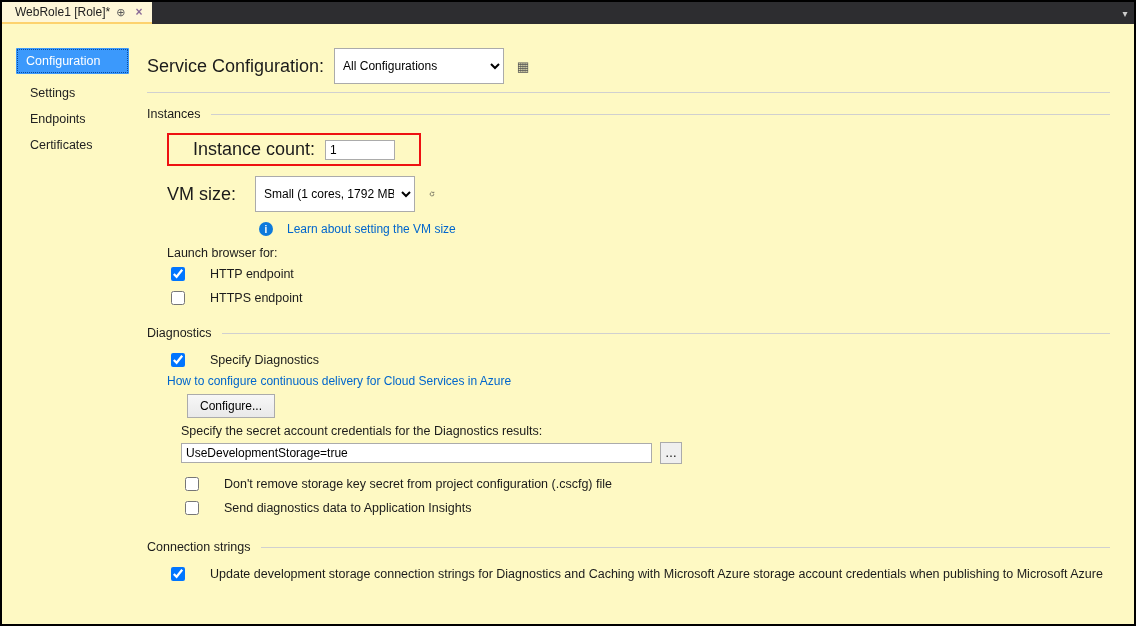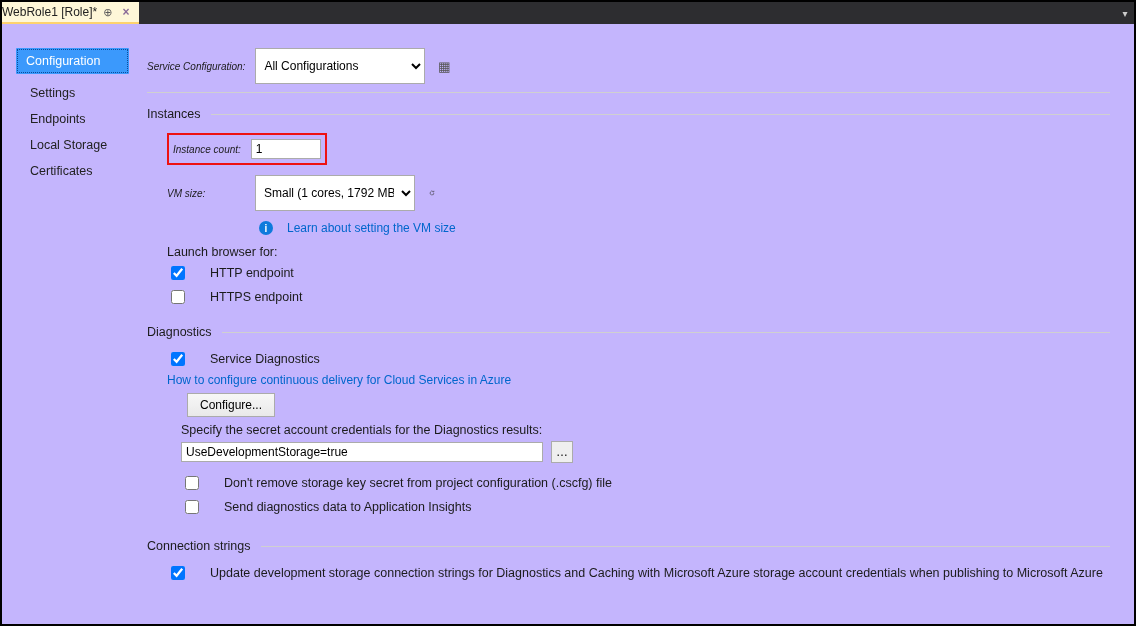--- a/index.html
+++ b/index.html
@@ -1,50 +1,50 @@
 <!DOCTYPE html>
 <html><head>
 <meta charset="utf-8">
 <style>
   * { box-sizing: border-box; font-family: "Segoe UI", Tahoma, sans-serif; }
   body { margin:0; background:#fff; font-size:12px; color:#1b1b1b; }
   .outer { border:2px solid #000; width:1136px; height:626px; position:relative; background:#fff; }
 
   
   .tabbar { height:22px; background:#2d2d30; color:#ccc; display:flex; align-items:stretch; }
-  .tab { background:#fef7d8; color:#222; display:flex; align-items:center; padding:0 6px 0 0; font-size:12px; border-bottom:2px solid #fdd26e; }
+  .tab { background:#fef7d8; color:#222; display:flex; align-items:center; padding:0 6px 0 13px; font-size:12px; border-bottom:2px solid #fdd26e; }
   .tab .pin { margin:0 6px; color:#5a5a5a; font-size:11px; }
   .tab .close { color:#8a6b98; font-weight:bold; padding:0 4px; cursor:pointer; }
   .tabbar .spacer { flex:1; }
   .tabbar .dropdown-caret { width:18px; background:#2d2d30; color:#ccc; display:flex; align-items:center; justify-content:center; font-size:10px; }
 
-  .content { position:absolute; top:22px; left:0; right:0; bottom:0; background:#c4b5fd; display:flex; }
+  .content { position:absolute; top:22px; left:0; right:0; bottom:0; background:#fef9c3; display:flex; }
 
   
   .sidenav { width:135px; padding:24px 0 0 0; }
   .sidenav .item { padding:6px 14px; font-size:12.5px; color:#222; cursor:pointer;margin-left:14px; }
   .sidenav .item.active { background:#3b99fc; color:#fff; margin:0 8px 6px 14px; border-radius:1px; padding:6px 10px; }
   .sidenav .item.active { outline:1px dotted #0b4b99; outline-offset:-2px;}
 
   .main { flex:1; padding:24px 24px 0 10px; overflow:auto; position:relative; }
 
   .row { display:flex; align-items:center; gap:10px; margin-bottom:8px; }
-  label.inline { font-size:10px;font-style:italic; }
+  label.inline { font-size:18px; }
   select.combo { height:36px; border:1px solid #ababab; background:#fff; font-size:12px; padding:1px 4px; }
   .iconbtn { width:18px; height:18px; display:inline-flex; align-items:center; justify-content:center; border:none; background:transparent; cursor:pointer; color:#555; }
 
   hr.sep { border:none; border-top:1px solid #d0d0d0; margin:6px 0 14px 0; }
 
   .section-title { display:flex; align-items:center; gap:10px; margin-top:10px; }
   .section-title .label { font-size:12.5px; white-space:nowrap; }
   .section-title .line { flex:1; height:1px; background:#d0d0d0; }
 
   .field { display:flex; align-items:center; gap:8px; margin:12px 0 10px 20px; }
   .field.indent2 { margin-left:34px; }
-  .highlight-box { border:2.5px solid #e11; padding:4px 4px; display:inline-flex; align-items:center; gap:10px; }
+  .highlight-box { border:2.5px solid #e11; padding:4px 24px; display:inline-flex; align-items:center; gap:10px; }
   input.text { height:20px; border:1px solid #ababab; padding:1px 4px; font-size:12px; background:#fff; }
   input.text.small { width:70px; }
 
   .linkish { color:#0066cc; cursor:pointer; }
   .info-icon { display:inline-flex; width:14px; height:14px; border-radius:50%; background:#0e7adc; color:#fff; font-size:10px; font-weight:bold; align-items:center; justify-content:center; margin-right:6px; }
 
   .cb { display:flex; align-items:center; gap:22px; margin:4px 0 4px 20px; font-size:12.5px;}
   .cb input { width:14px; height:14px; }
 
   button.std { height:24px; padding:2px 12px; border:1px solid #ababab; background:linear-gradient(#f7f7f7,#e9e9e9); font-size:12px; cursor:pointer; }
@@ -71,21 +71,20 @@
     <div class="spacer"></div>
     <div class="dropdown-caret">▾</div>
   </div>
 
   <div class="content">
 
     <div class="sidenav">
       <div class="item active">Configuration</div>
       <div class="item">Settings</div>
       <div class="item">Endpoints</div>
-      <div class="item">Local Storage</div>
       <div class="item">Certificates</div>
     </div>
 
     <div class="main">
 
       <div class="row">
         <label class="inline">Service Configuration:</label>
         <select class="combo" style="width:170px">
           <option>All Configurations</option>
         </select>
@@ -135,35 +134,35 @@
         <span>HTTPS endpoint</span>
       </label>
 
       <div class="section-title" style="margin-top:18px">
         <span class="label">Diagnostics</span>
         <span class="line"></span>
       </div>
 
       <label class="cb" style="margin-top:10px">
         <input type="checkbox" checked="" style="">
-        <span>Service Diagnostics</span>
+        <span>Specify Diagnostics</span>
       </label>
 
       <div style="margin:4px 0 4px 20px">
         <span class="linkish">How to configure continuous delivery for Cloud Services in Azure</span>
       </div>
 
       <div style="margin:6px 0 6px 40px">
         <button class="std">Configure...</button>
       </div>
 
       <div class="desc">Specify the secret account credentials for the Diagnostics results:</div>
 
       <div class="field indent2" style="margin-top:2px">
-        <input class="text" style="width: 362px;" value="UseDevelopmentStorage=true">
+        <input class="text" style="width: 471px;" value="UseDevelopmentStorage=true">
         <button class="tiny">…</button>
       </div>
 
       <label class="cb" style="margin-left:34px">
         <input type="checkbox" style="">
         <span>Don't remove storage key secret from project configuration (.cscfg) file</span>
       </label>
 
       <label class="cb" style="margin-left:34px">
         <input type="checkbox" style="">

